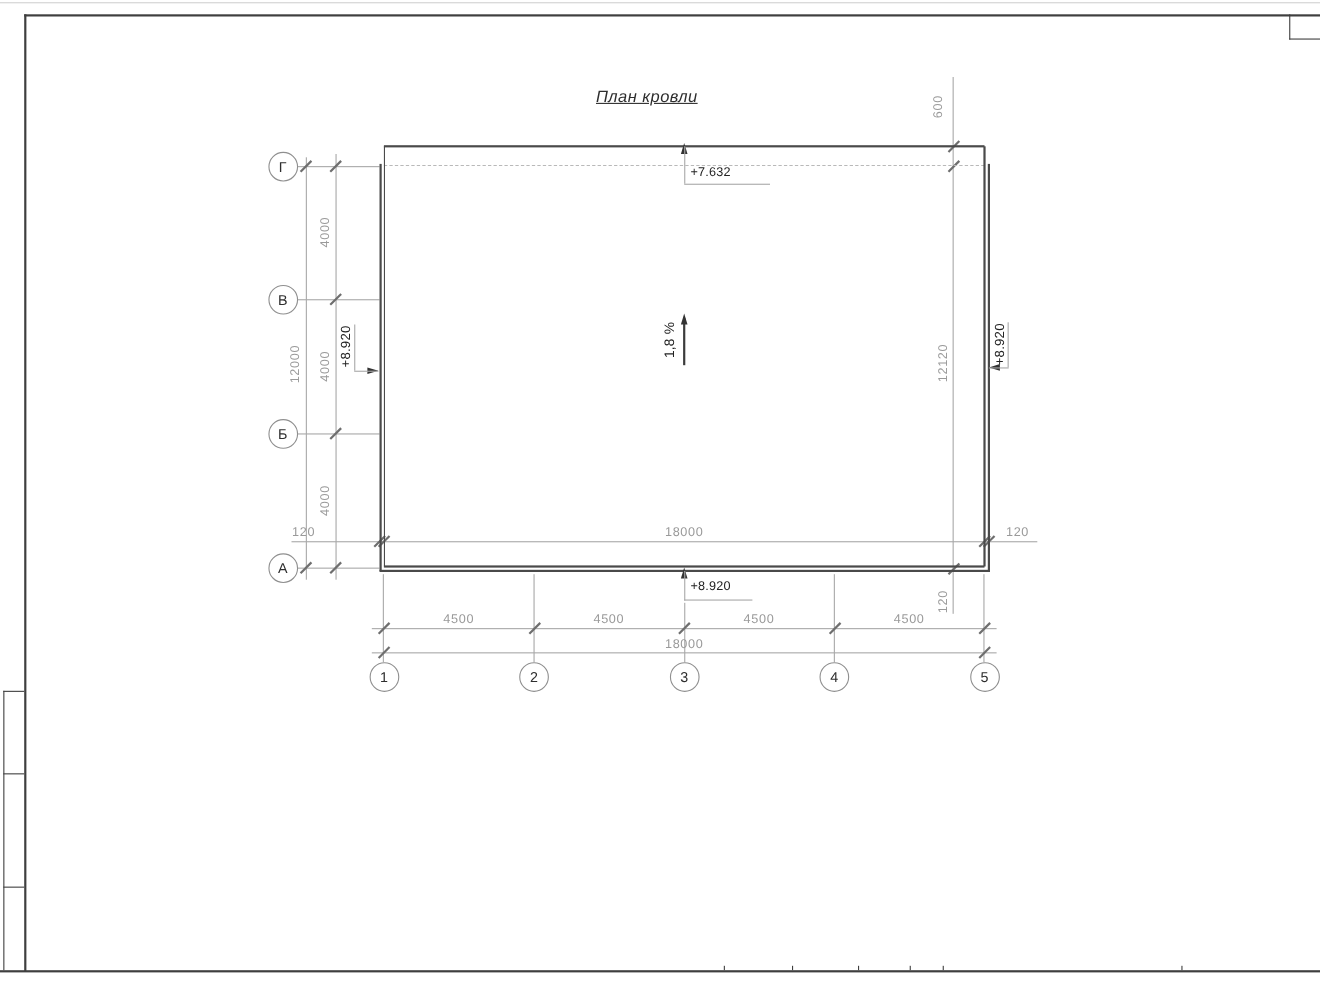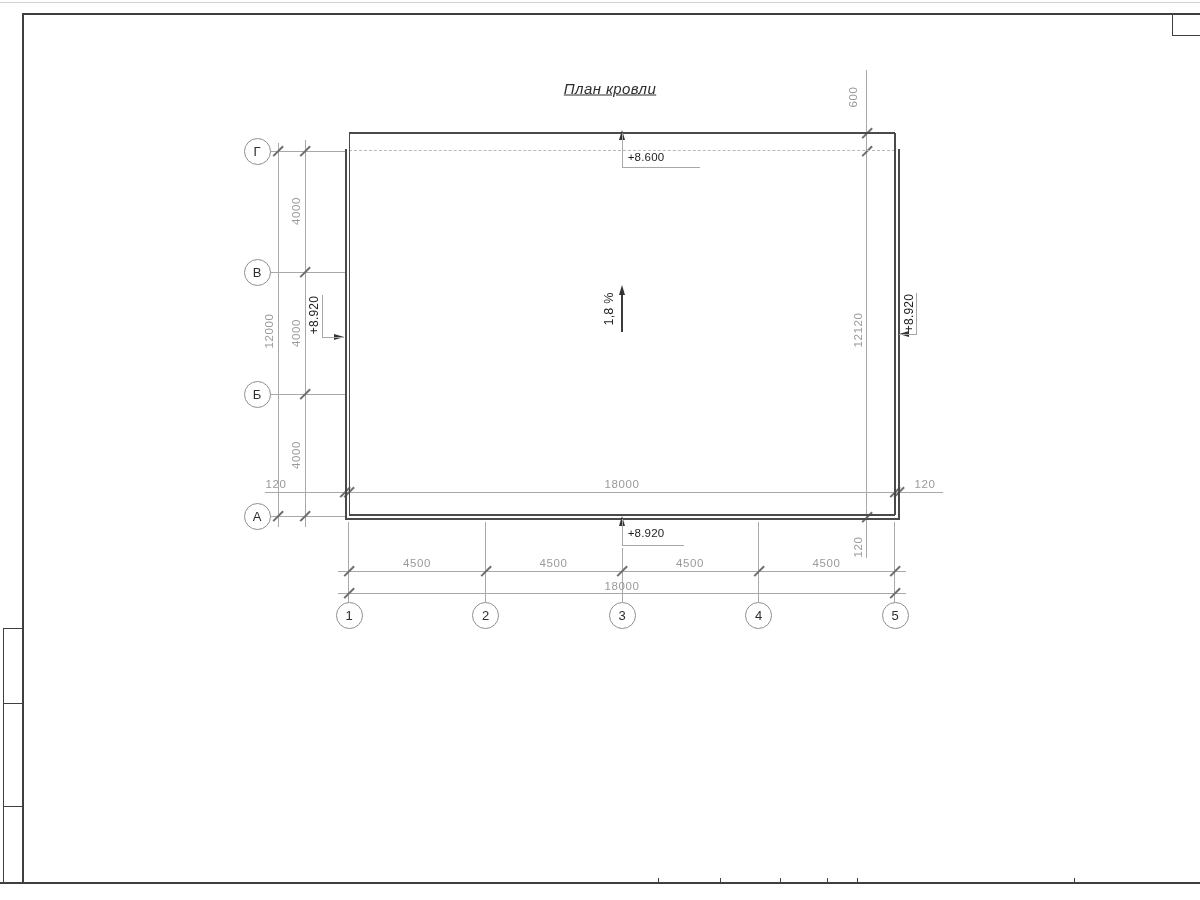--- a/index.html
+++ b/index.html
@@ -103,21 +103,21 @@
   <div class="vd" style="left:894px;top:133px;width:1.5px;height:382px;"></div>
   <div class="hd" style="left:349px;top:514px;width:546px;height:1.5px;"></div>
   <div class="hd" style="left:349px;top:132px;width:546px;height:2px;"></div>
   <div class="vd" style="left:344.5px;top:149px;width:2px;height:370px;"></div>
   <div class="vd" style="left:897.5px;top:149px;width:2px;height:370px;"></div>
   <div class="hd" style="left:344.5px;top:517.5px;width:555px;height:2px;"></div>
 
   <div class="tri-up" style="left:619px;top:130px;"></div>
   <div class="vl" style="left:622px;top:133px;height:34px;"></div>
   <div class="hl" style="left:622px;top:166.5px;width:78px;"></div>
-  <div class="blab" style="left:646px;top:157px;">+8.600</div>
+  <div class="blab" style="left:646px;top:157px;">+7.632</div>
 
   <div class="tri-up" style="left:619px;top:515.5px;"></div>
   <div class="vl" style="left:622px;top:519px;height:27px;"></div>
   <div class="hl" style="left:622px;top:545px;width:62px;"></div>
   <div class="blab" style="left:646px;top:533px;">+8.920</div>
 
   <div class="tri-right" style="left:334px;top:333.5px;"></div>
   <div class="hl" style="left:322px;top:336.5px;width:22px;"></div>
   <div class="vl" style="left:322px;top:295px;height:42px;"></div>
   <div class="rblab" style="left:314px;top:315px;">+8.920</div>
@@ -153,21 +153,21 @@
   <div class="circ" style="left:608.5px;top:602px;">
       <span>3</span>
     </div>
   <div class="circ" style="left:745px;top:602px;">
       <span>4</span>
     </div>
   <div class="circ" style="left:881.5px;top:602px;">
       <span>5</span>
     </div>
 
-  <div class="title" style="left:610px;top:88px;">План кровли</div>
+  <div class="title" style="left:588px;top:88px;">План кровли</div>
 
   <div class="hl" style="left:0;top:2px;width:1200px;background:#d2d2d2;"></div>
   <div class="hd" style="left:22px;top:13px;width:1178px;height:1.8px;background:#3f3f3f;"></div>
   <div class="vd" style="left:22px;top:13px;width:1.8px;height:870px;background:#3f3f3f;"></div>
   <div class="vd" style="left:1172px;top:13px;width:1.4px;height:23px;background:#3f3f3f;"></div>
   <div class="hd" style="left:1172px;top:34.5px;width:28px;height:1.4px;background:#3f3f3f;"></div>
   <div class="hd" style="left:0;top:882px;width:1200px;height:1.8px;background:#3f3f3f;"></div>
   <div class="vd" style="left:658px;top:878px;width:1px;height:4px;background:#3f3f3f;"></div>
   <div class="vd" style="left:720px;top:878px;width:1px;height:4px;background:#3f3f3f;"></div>
   <div class="vd" style="left:780px;top:878px;width:1px;height:4px;background:#3f3f3f;"></div>

